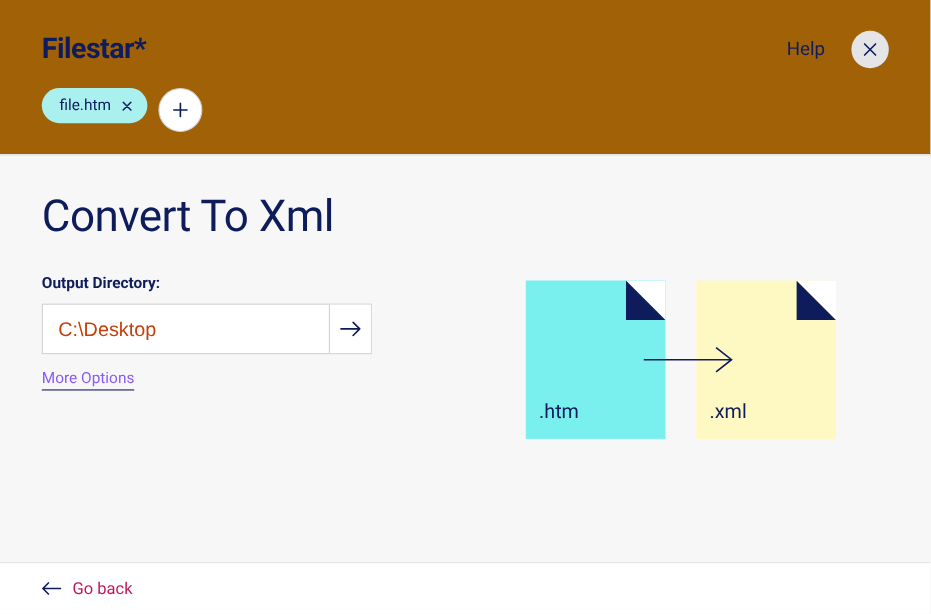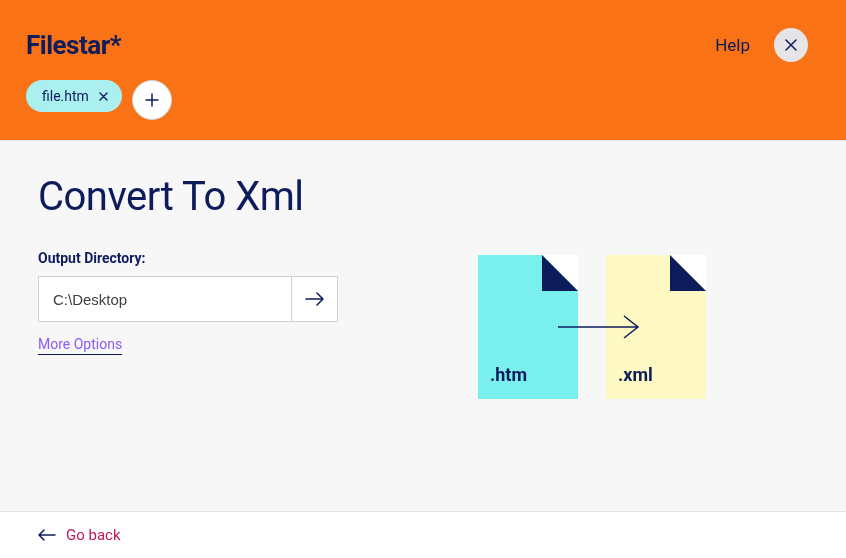--- a/index.html
+++ b/index.html
@@ -9,22 +9,22 @@
     }
     body {
       font-family: -apple-system, BlinkMacSystemFont, 'Segoe UI', Roboto, Helvetica, Arial, sans-serif;
       background: #f7f7f8;
       width: 846px;
       height: 558px;
       overflow: hidden;
       position: relative;
     }
     .header {
-      background: #f97316;
-      padding: 28px 38px 20px 26px;
+      background: #a16207;
+      padding: 28px 38px 20px 38px;
       border-bottom: 1px solid #e5e5e8;
     }
     .header-top {
       display: flex;
       align-items: center;
       justify-content: space-between;
       margin-bottom: 18px;
     }
     .logo {
       font-size: 26px;
@@ -112,22 +112,22 @@
       display: flex;
       width: 300px;
       border: 1px solid #d0d0d5;
       background: #ffffff;
       height: 46px;
     }
     .dir-input {
       flex: 1;
       border: none;
       padding: 0 14px;
-      font-size: 15px;
-      color: #404040;
+      font-size: 18px;
+      color: #c2410c;
       outline: none;
       background: transparent;
     }
     .dir-submit {
       width: 46px;
       border: none;
       border-left: 1px solid #d0d0d5;
       background: #ffffff;
       display: flex;
       align-items: center;
@@ -144,25 +144,24 @@
       cursor: pointer;
       padding-bottom: 2px;
     }
     .illustration {
       display: flex;
       align-items: center;
       gap: 28px;
       padding-top: 82px;
     }
     .file-icon {
-      width: 100px;
+      width: 127px;
       height: 144px;
       position: relative;
       padding: 0;
-      font-weight: bold;
     }
     .file-icon.src {
       background: #7af0ee;
     }
     .file-icon.dst {
       background: #fef9c3;
     }
     .file-fold {
       position: absolute;
       top: 0;

